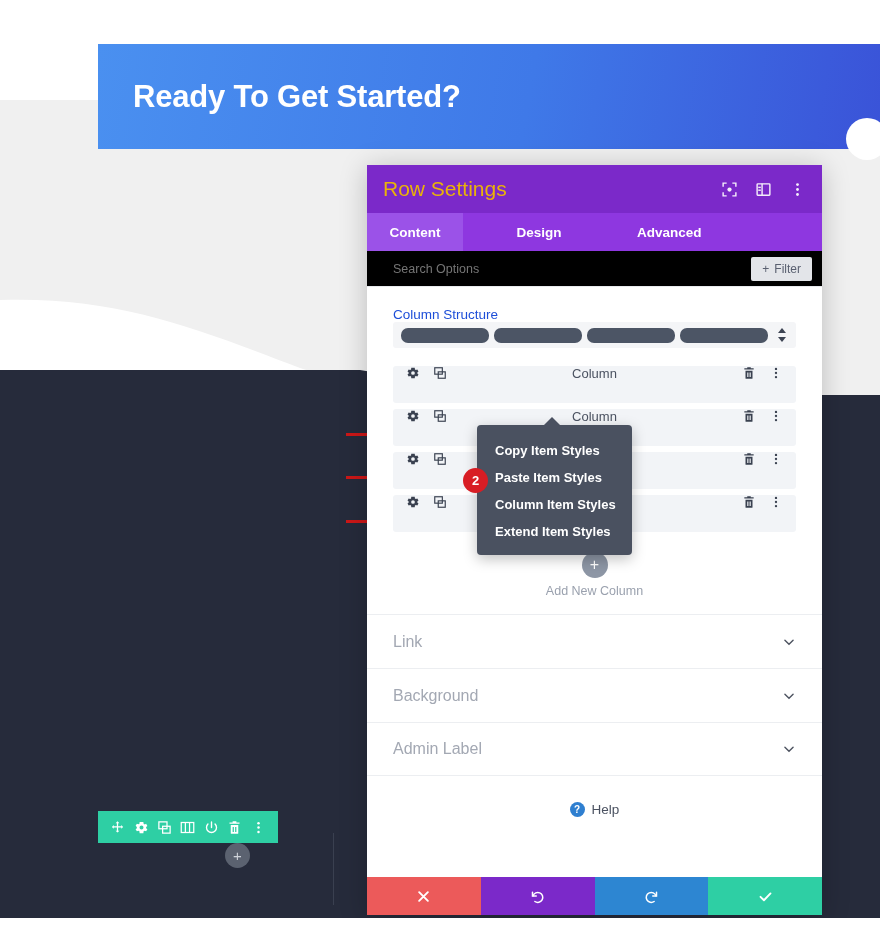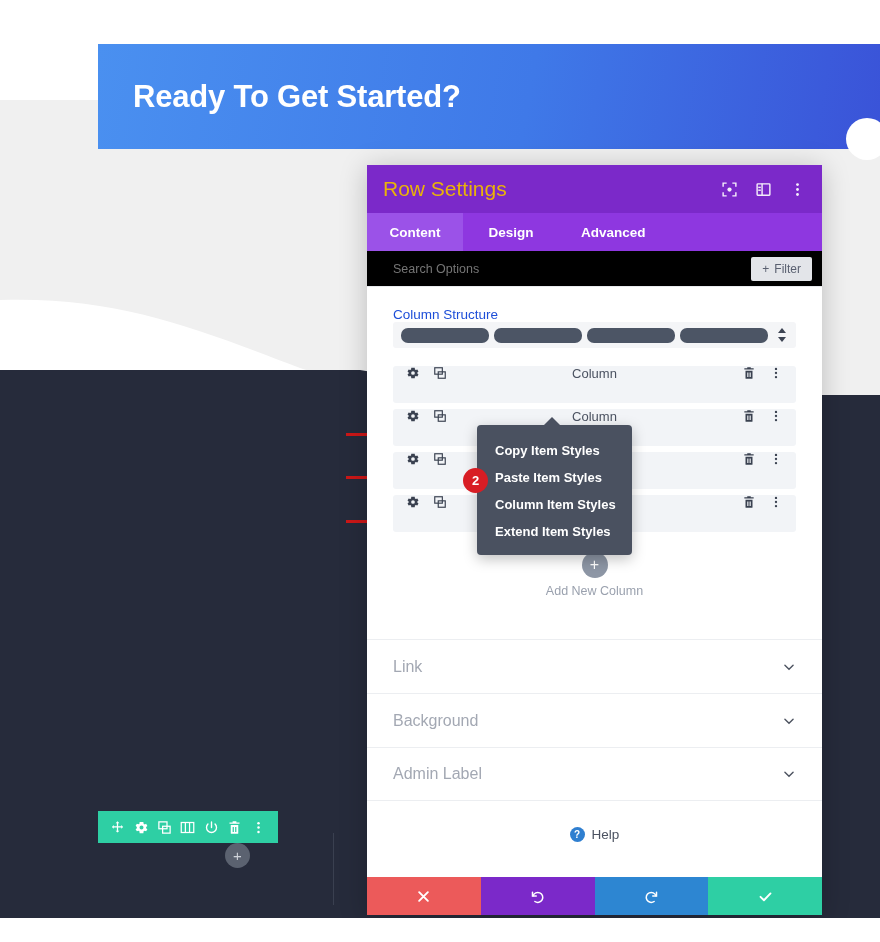--- a/index.html
+++ b/index.html
@@ -69,21 +69,21 @@
     background:#ffffff; box-shadow: 0 3px 26px rgba(0,0,0,0.22);
     overflow:hidden; display:flex; flex-direction:column;
   }
   .modal-header {
     height:48px; background:#7b29c9;
     display:flex; align-items:center; padding:0 16px; flex:0 0 auto;
   }
   .modal-title { color:#eab308; font-size:21px; font-weight:normal; flex:1; }
   .modal-header .hico { width:17px; height:17px; margin-left:17px; color:#ffffff; opacity:.92; }
 
-  .modal-tabs { height:38px; background:#8e37e0; display:flex; flex:0 0 auto; }
+  .modal-tabs { height:38px; background:#8e37e0; display:flex; flex:0 0 auto;gap:28px; }
   .tab {
     padding:0 22px; display:flex; align-items:center; justify-content:center;
     color:#ffffff; font-size:13.5px; font-weight:bold; min-width:96px;
   }
   .tab.active { background:#9b52e8; }
 
   .search-bar {
     height:36px; background:#000000; border-bottom:1px solid #e8eaee;
     display:flex; align-items:center; padding:0 10px 0 26px; flex:0 0 auto;
     position:relative;
@@ -117,21 +117,21 @@
   .col-row .right-ico { margin-left:auto; display:flex; gap:13px; color:#3a4150; position:relative; z-index:2;}
   .col-row .ico { width:14px; height:14px; display:block; }
 
   .add-col { margin-top:20px; display:flex; flex-direction:column; align-items:center; gap:6px; }
   .add-col-btn {
     width:26px; height:26px; border-radius:50%; background:#8d96a5; color:#ffffff;
     display:flex; align-items:center; justify-content:center; font-size:16px; line-height:1;
   }
   .add-col-label { font-size:12.5px; color:#9aa1ae; }
 
-  .accordion { margin-top:41px; }
+  .accordion { margin-top:16px; }
   .acc-item {
     height:54px; border-top:1px solid #eceef1;
     display:flex; align-items:center; padding:0 26px;
   }
   .acc-item:last-child { border-bottom:1px solid #eceef1; }
   .acc-label { font-size:16px; color:#a3a8b3; flex:1; }
   .acc-chev { color:#4d5360; width:14px; height:14px; }
 
   .help-row { height:66px; display:flex; align-items:center; justify-content:center; gap:7px; }
   .help-badge {

